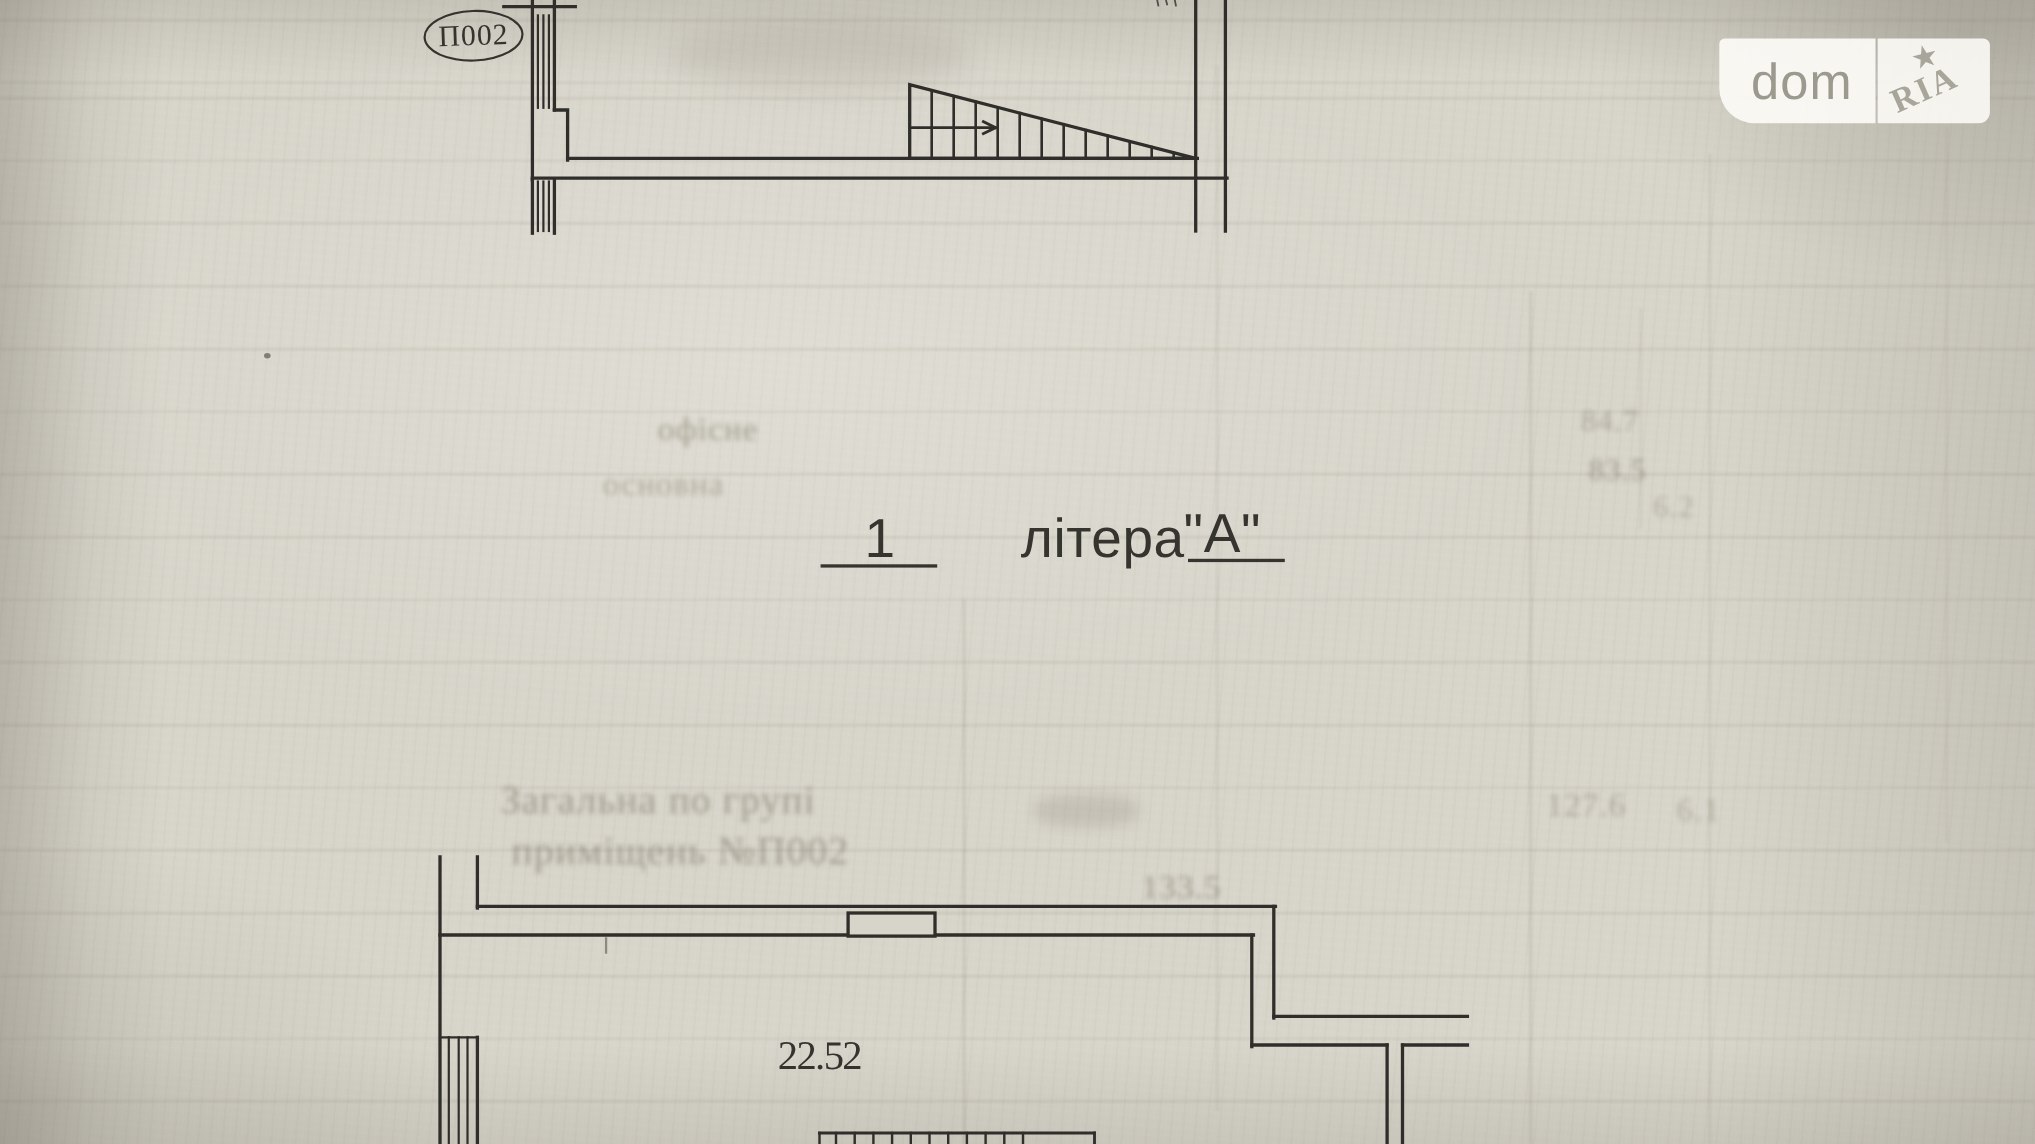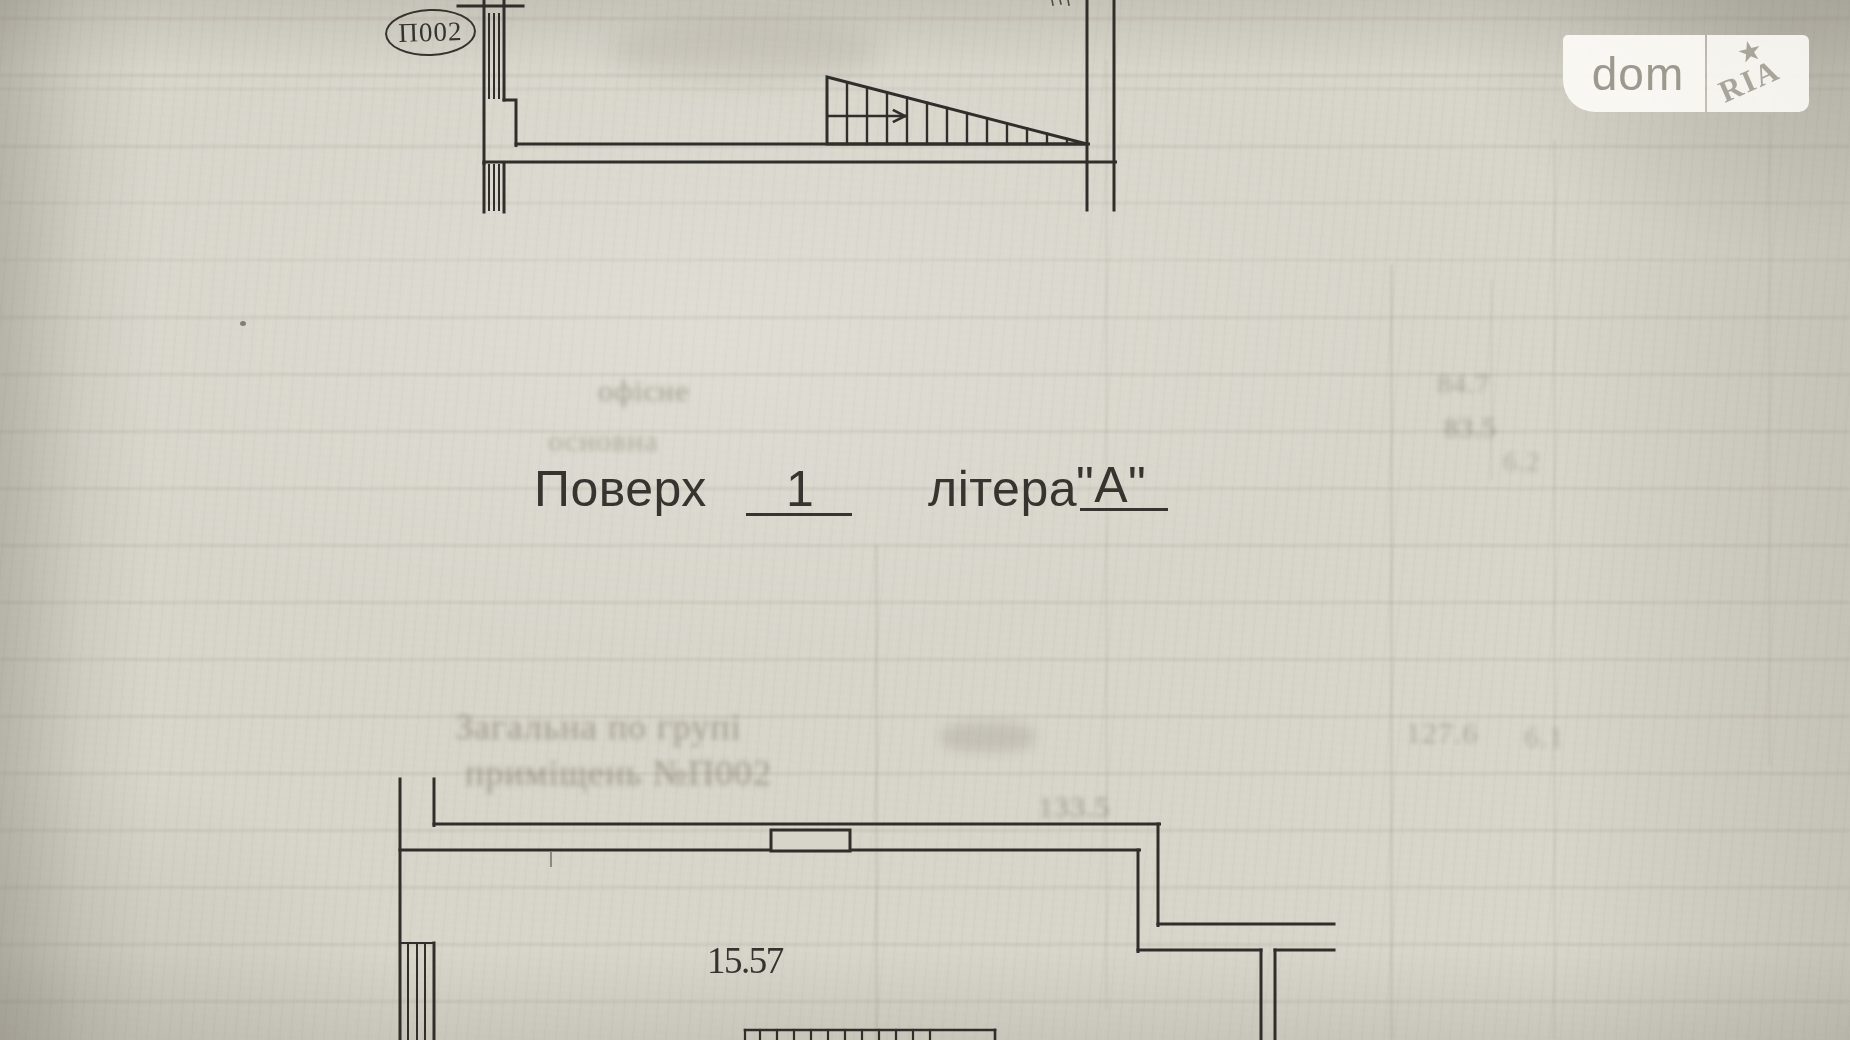--- a/index.html
+++ b/index.html
@@ -209,24 +209,23 @@
         <line x1="551" y1="853" x2="551" y2="866" stroke-width="2" opacity=".45"></line>
       </g>
     </svg>
 
     
     <div id="stamp-oval">
       <span>П002</span>
     </div>
 
     
-    <div id="room-number" class="label">15.57</div>
+    <div id="room-number" class="label">22.52</div>
 
     
-    <div class="label caption" style="left:534px;">Поверх</div>
     <div class="label caption" style="left:786px;">1</div>
     <div class="underline" style="left:746px;top:513px;width:106px;"></div>
     <div class="label caption" style="left:928px;text-align:right;">літера</div>
     <div class="label caption" style="left:1076px;top:460px;">"А"</div>
     <div class="underline" style="left:1080px;top:508px;width:88px;"></div>
   </div>
 
   <div id="badge">
     <div id="tile-dom" class="tile">
       <span>dom</span>

